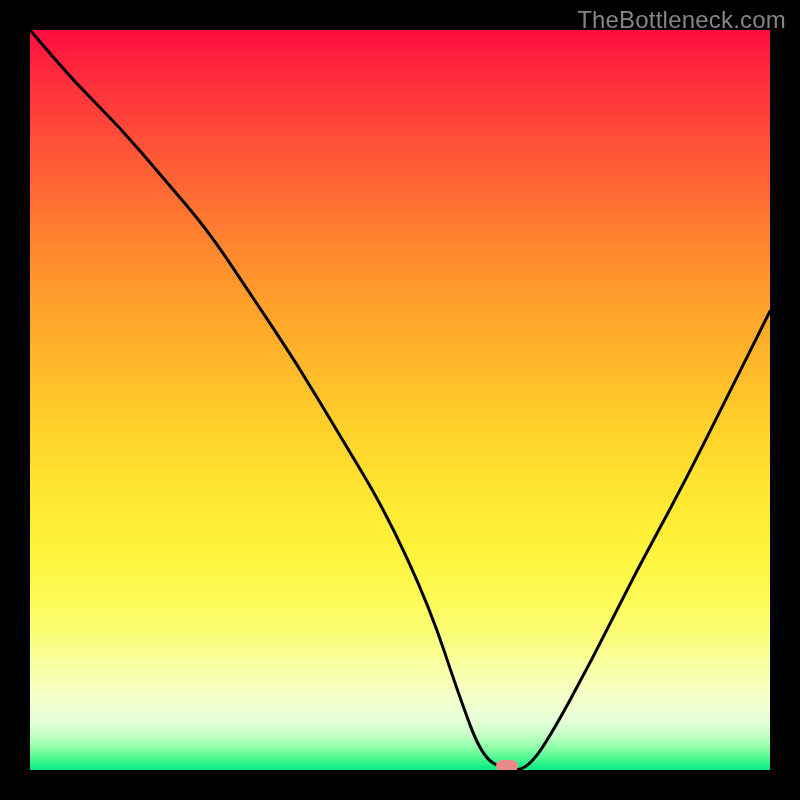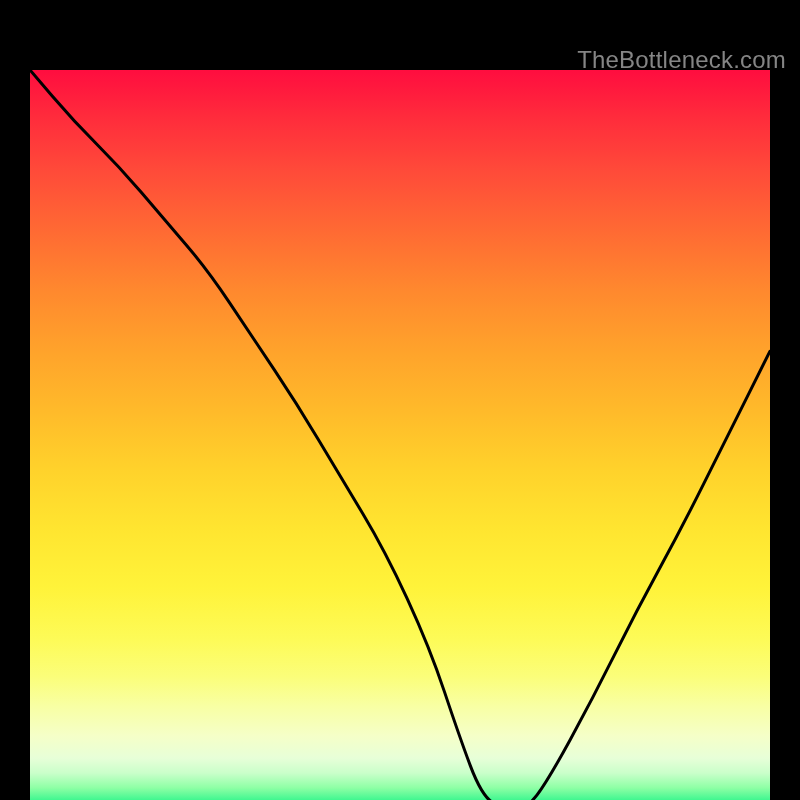--- a/index.html
+++ b/index.html
@@ -10,21 +10,20 @@
     background: #000;
     overflow: hidden;
   }
   .frame {
     position: absolute;
     left: 0;
     top: 0;
     width: 800px;
     height: 680px;
     background: #000;
-    margin-top: 40px;
   }
   .plot-area {
     position: absolute;
     left: 30px;
     top: 30px;
     width: 740px;
     height: 740px;
     overflow: hidden;
   }
   .gradient {

